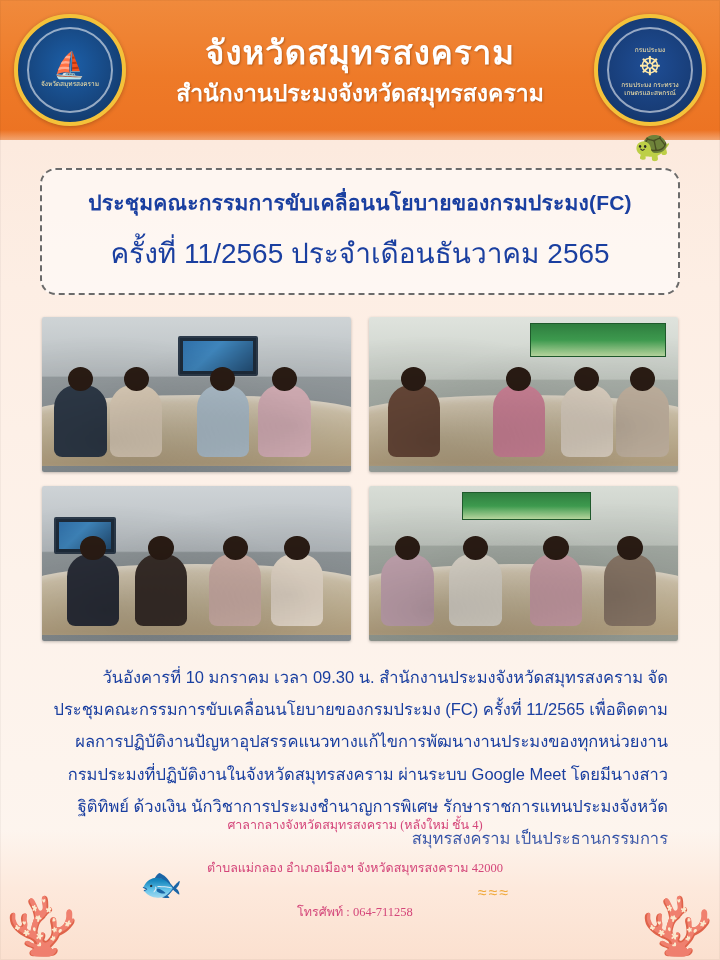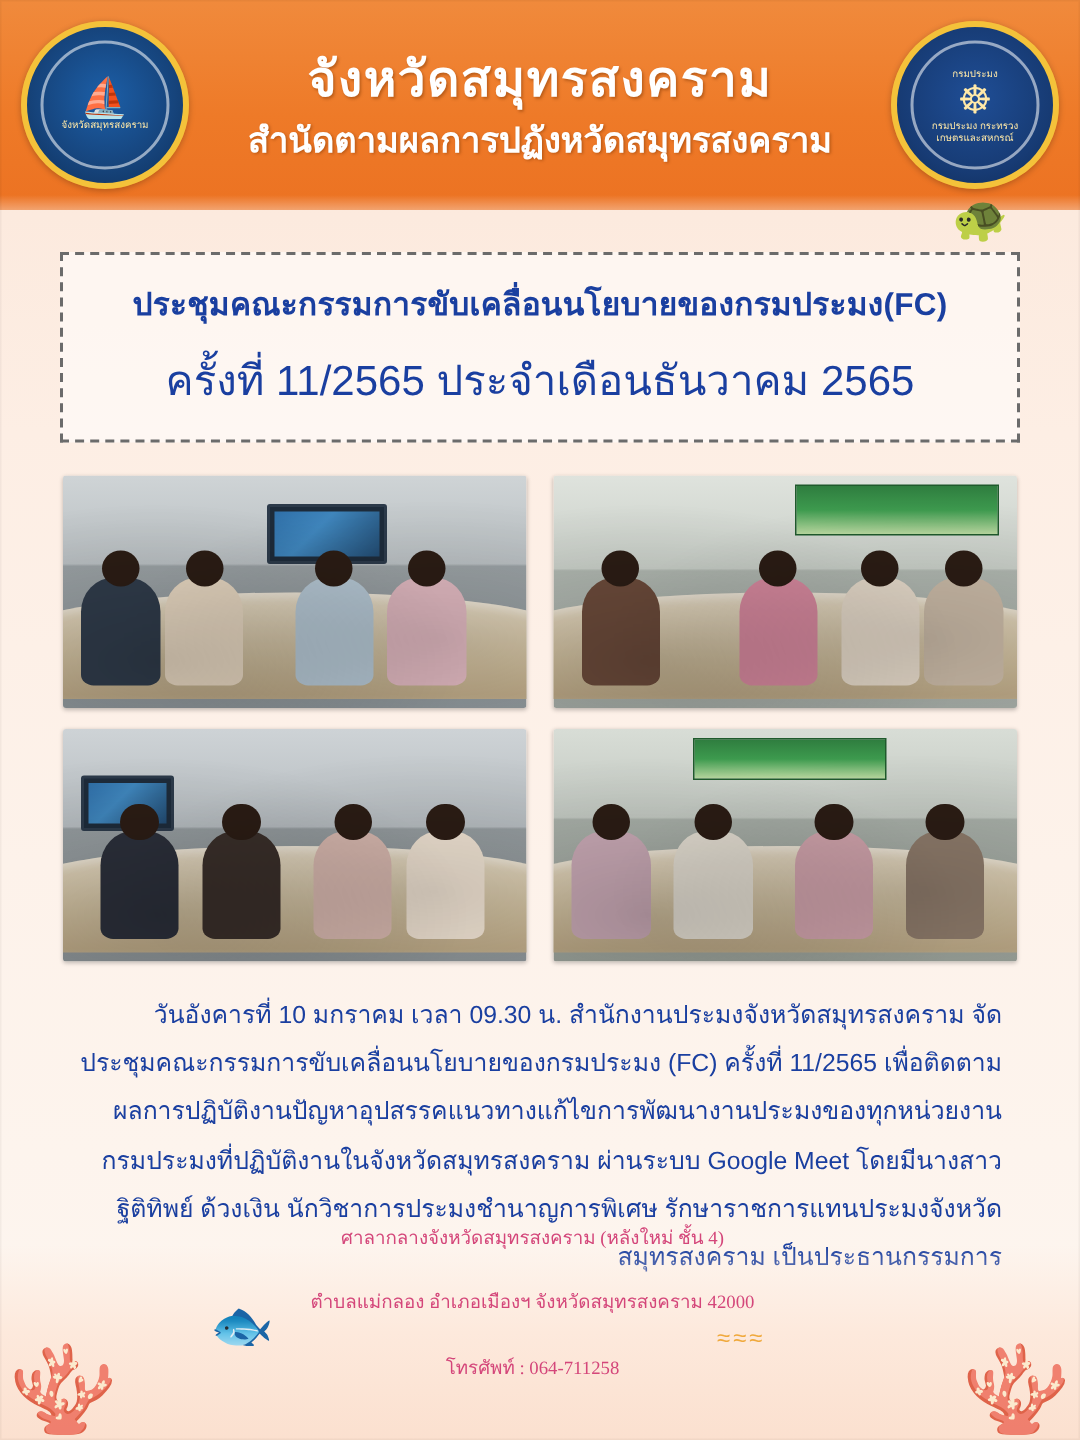--- a/index.html
+++ b/index.html
@@ -74,21 +74,21 @@
   .seal-caption { margin-top: 2px; font-size: 6.5px; }
   
   .turtle {
     position: absolute; right: 48px; top: 128px;
     font-size: 30px; z-index: 3;
   }
   
   .title-box {
     margin: 28px 40px 0 40px;
     border: 2px dashed #6b6b6b;
-    border-radius: 0;
+    border-radius: 16px;
     background: rgba(255,255,255,0.55);
     padding: 16px 18px 18px 18px;
     text-align: center;
     color: #1a3fa0;
   }
   .title-line1 { font-size: 21px; font-weight: bold; letter-spacing: .2px; }
   .title-line2 { font-size: 28px; font-weight: normal; margin-top: 12px; }
   
   .photos {
     margin: 22px 42px 0 42px;
@@ -211,21 +211,21 @@
 
     <div class="seal seal-left">
       <div class="seal-inner">
         <div class="seal-emblem">⛵</div>
         <div class="seal-caption">จังหวัดสมุทรสงคราม</div>
       </div>
     </div>
 
     <div class="header-titles">
       <div class="header-title-main">จังหวัดสมุทรสงคราม</div>
-      <div class="header-title-sub">สำนัดตามผลการปฏังหวัดสมุทรสงคราม</div>
+      <div class="header-title-sub">สำนักงานประมงจังหวัดสมุทรสงคราม</div>
     </div>
 
     <div class="seal seal-right">
       <div class="seal-inner">
         <div class="seal-caption">กรมประมง</div>
         <div class="seal-emblem">☸</div>
         <div class="seal-caption">กรมประมง
 กระทรวงเกษตรและสหกรณ์</div>
       </div>
     </div>

